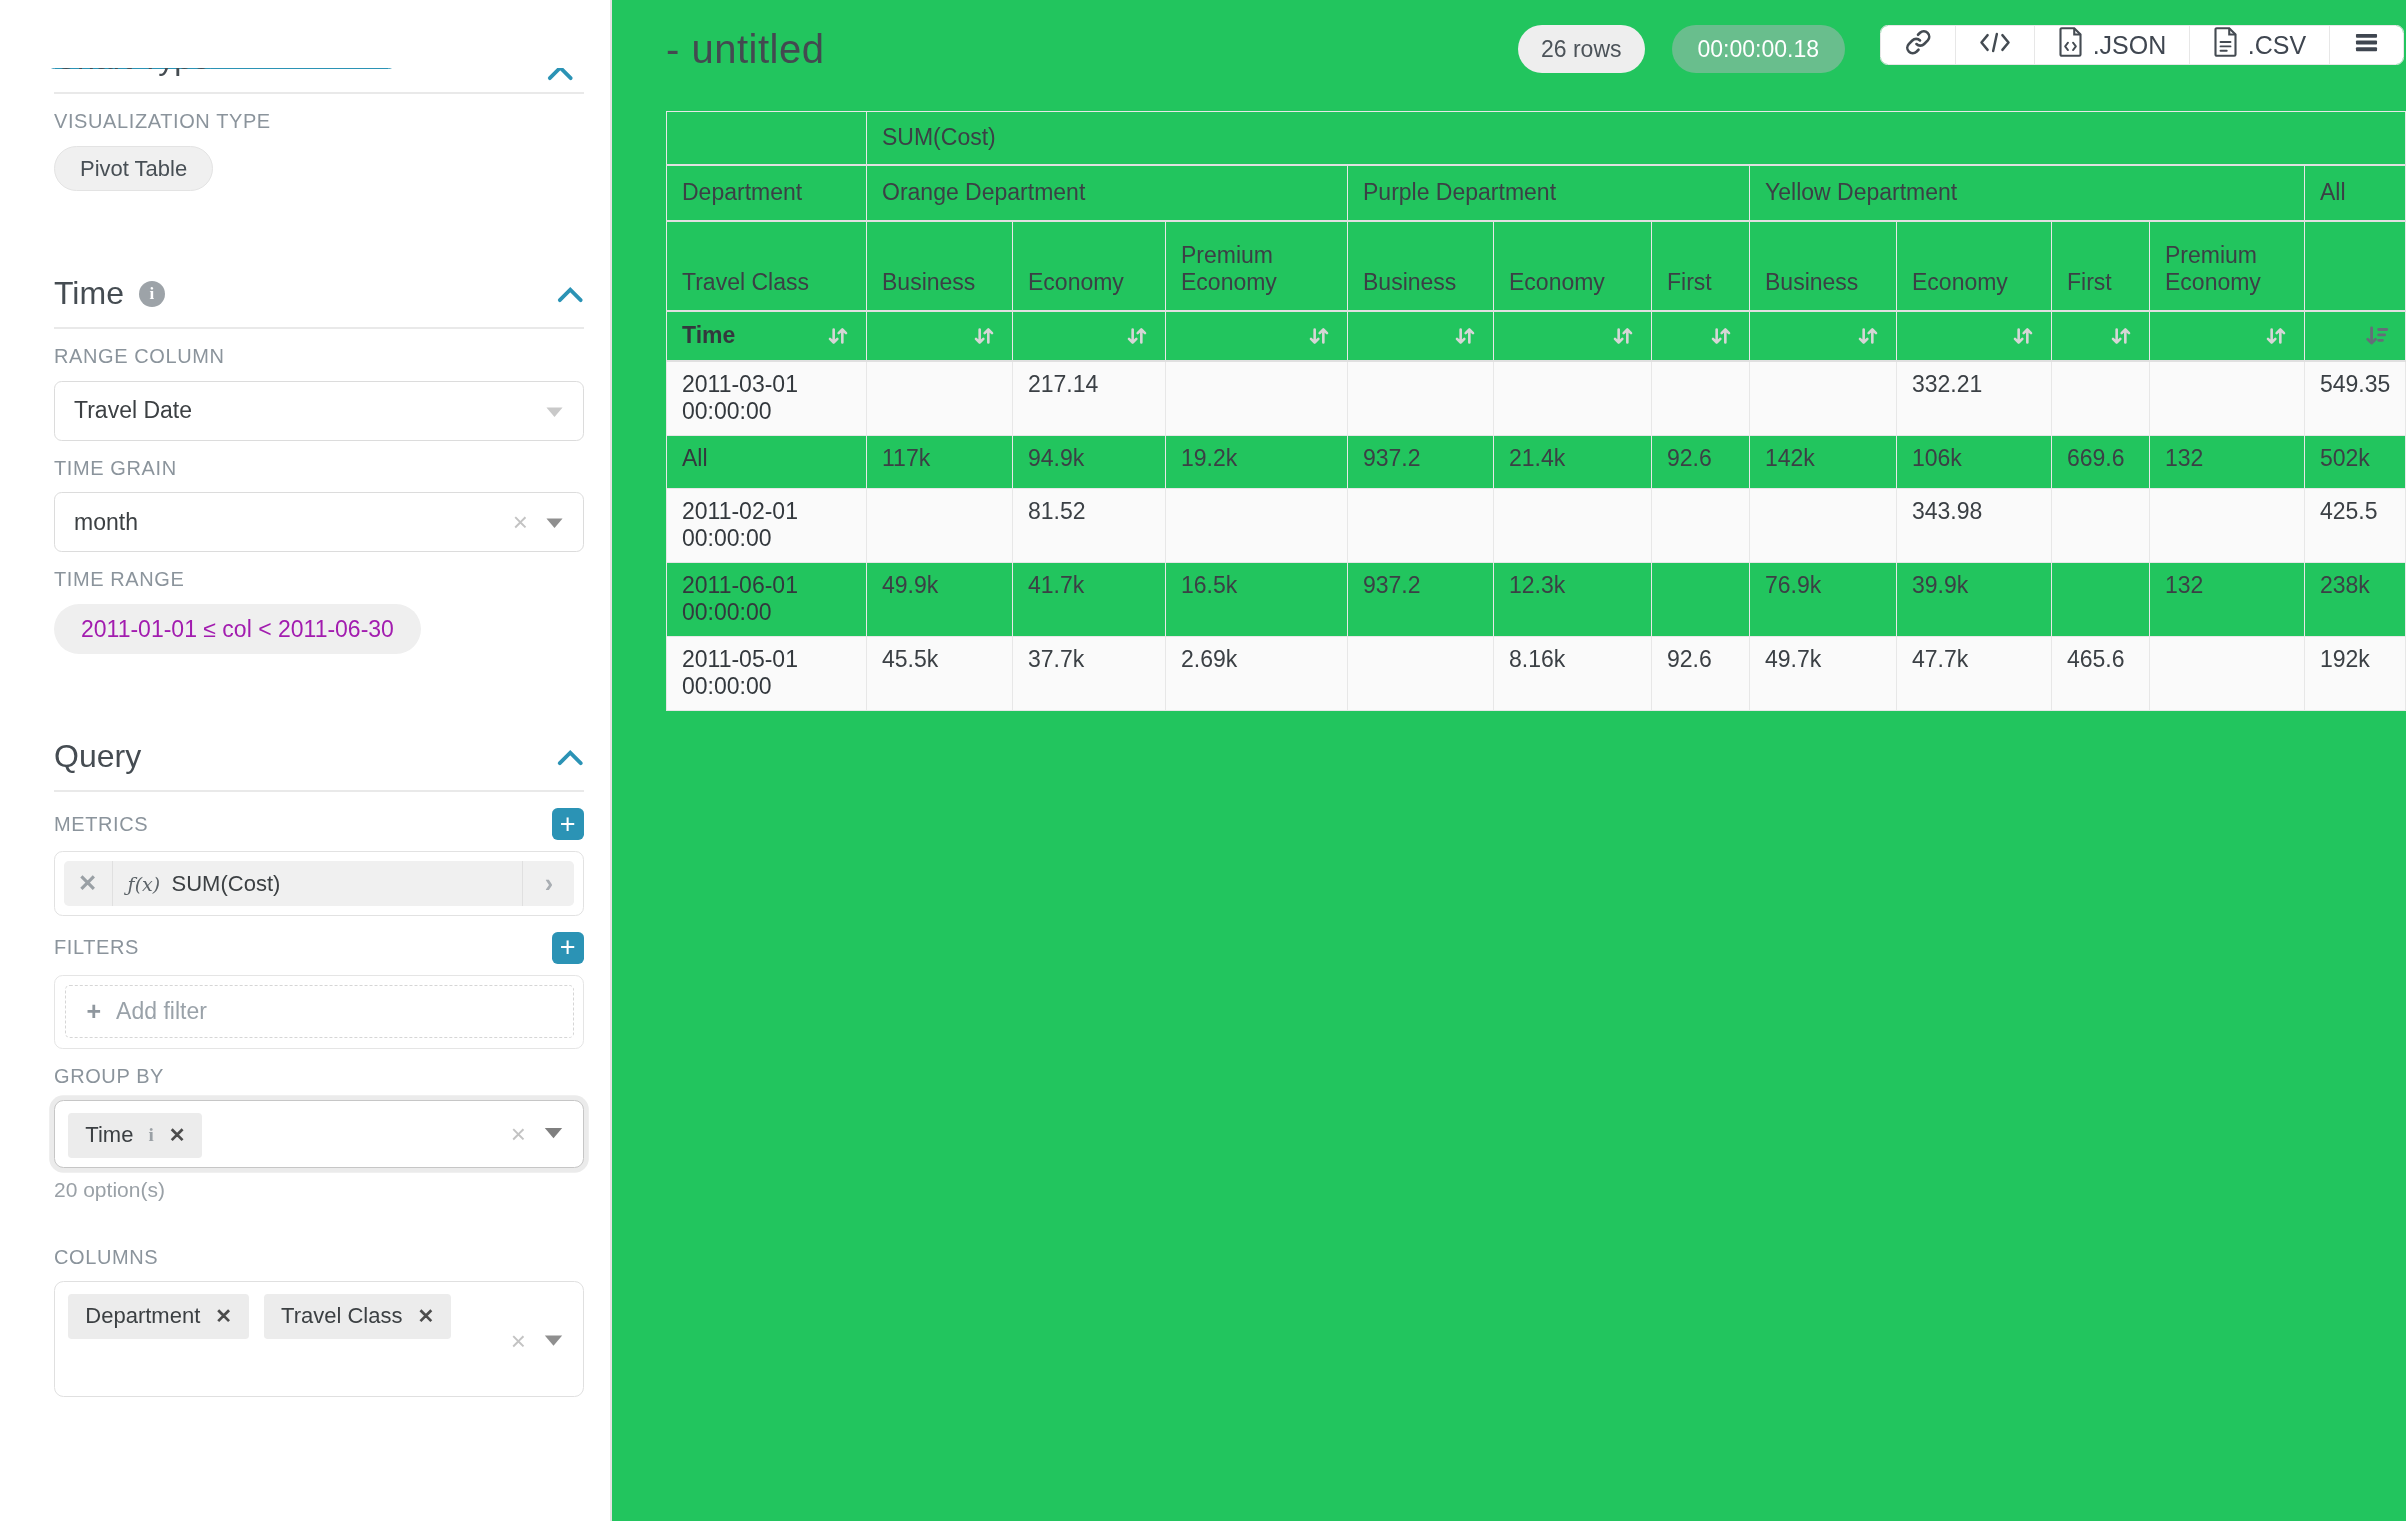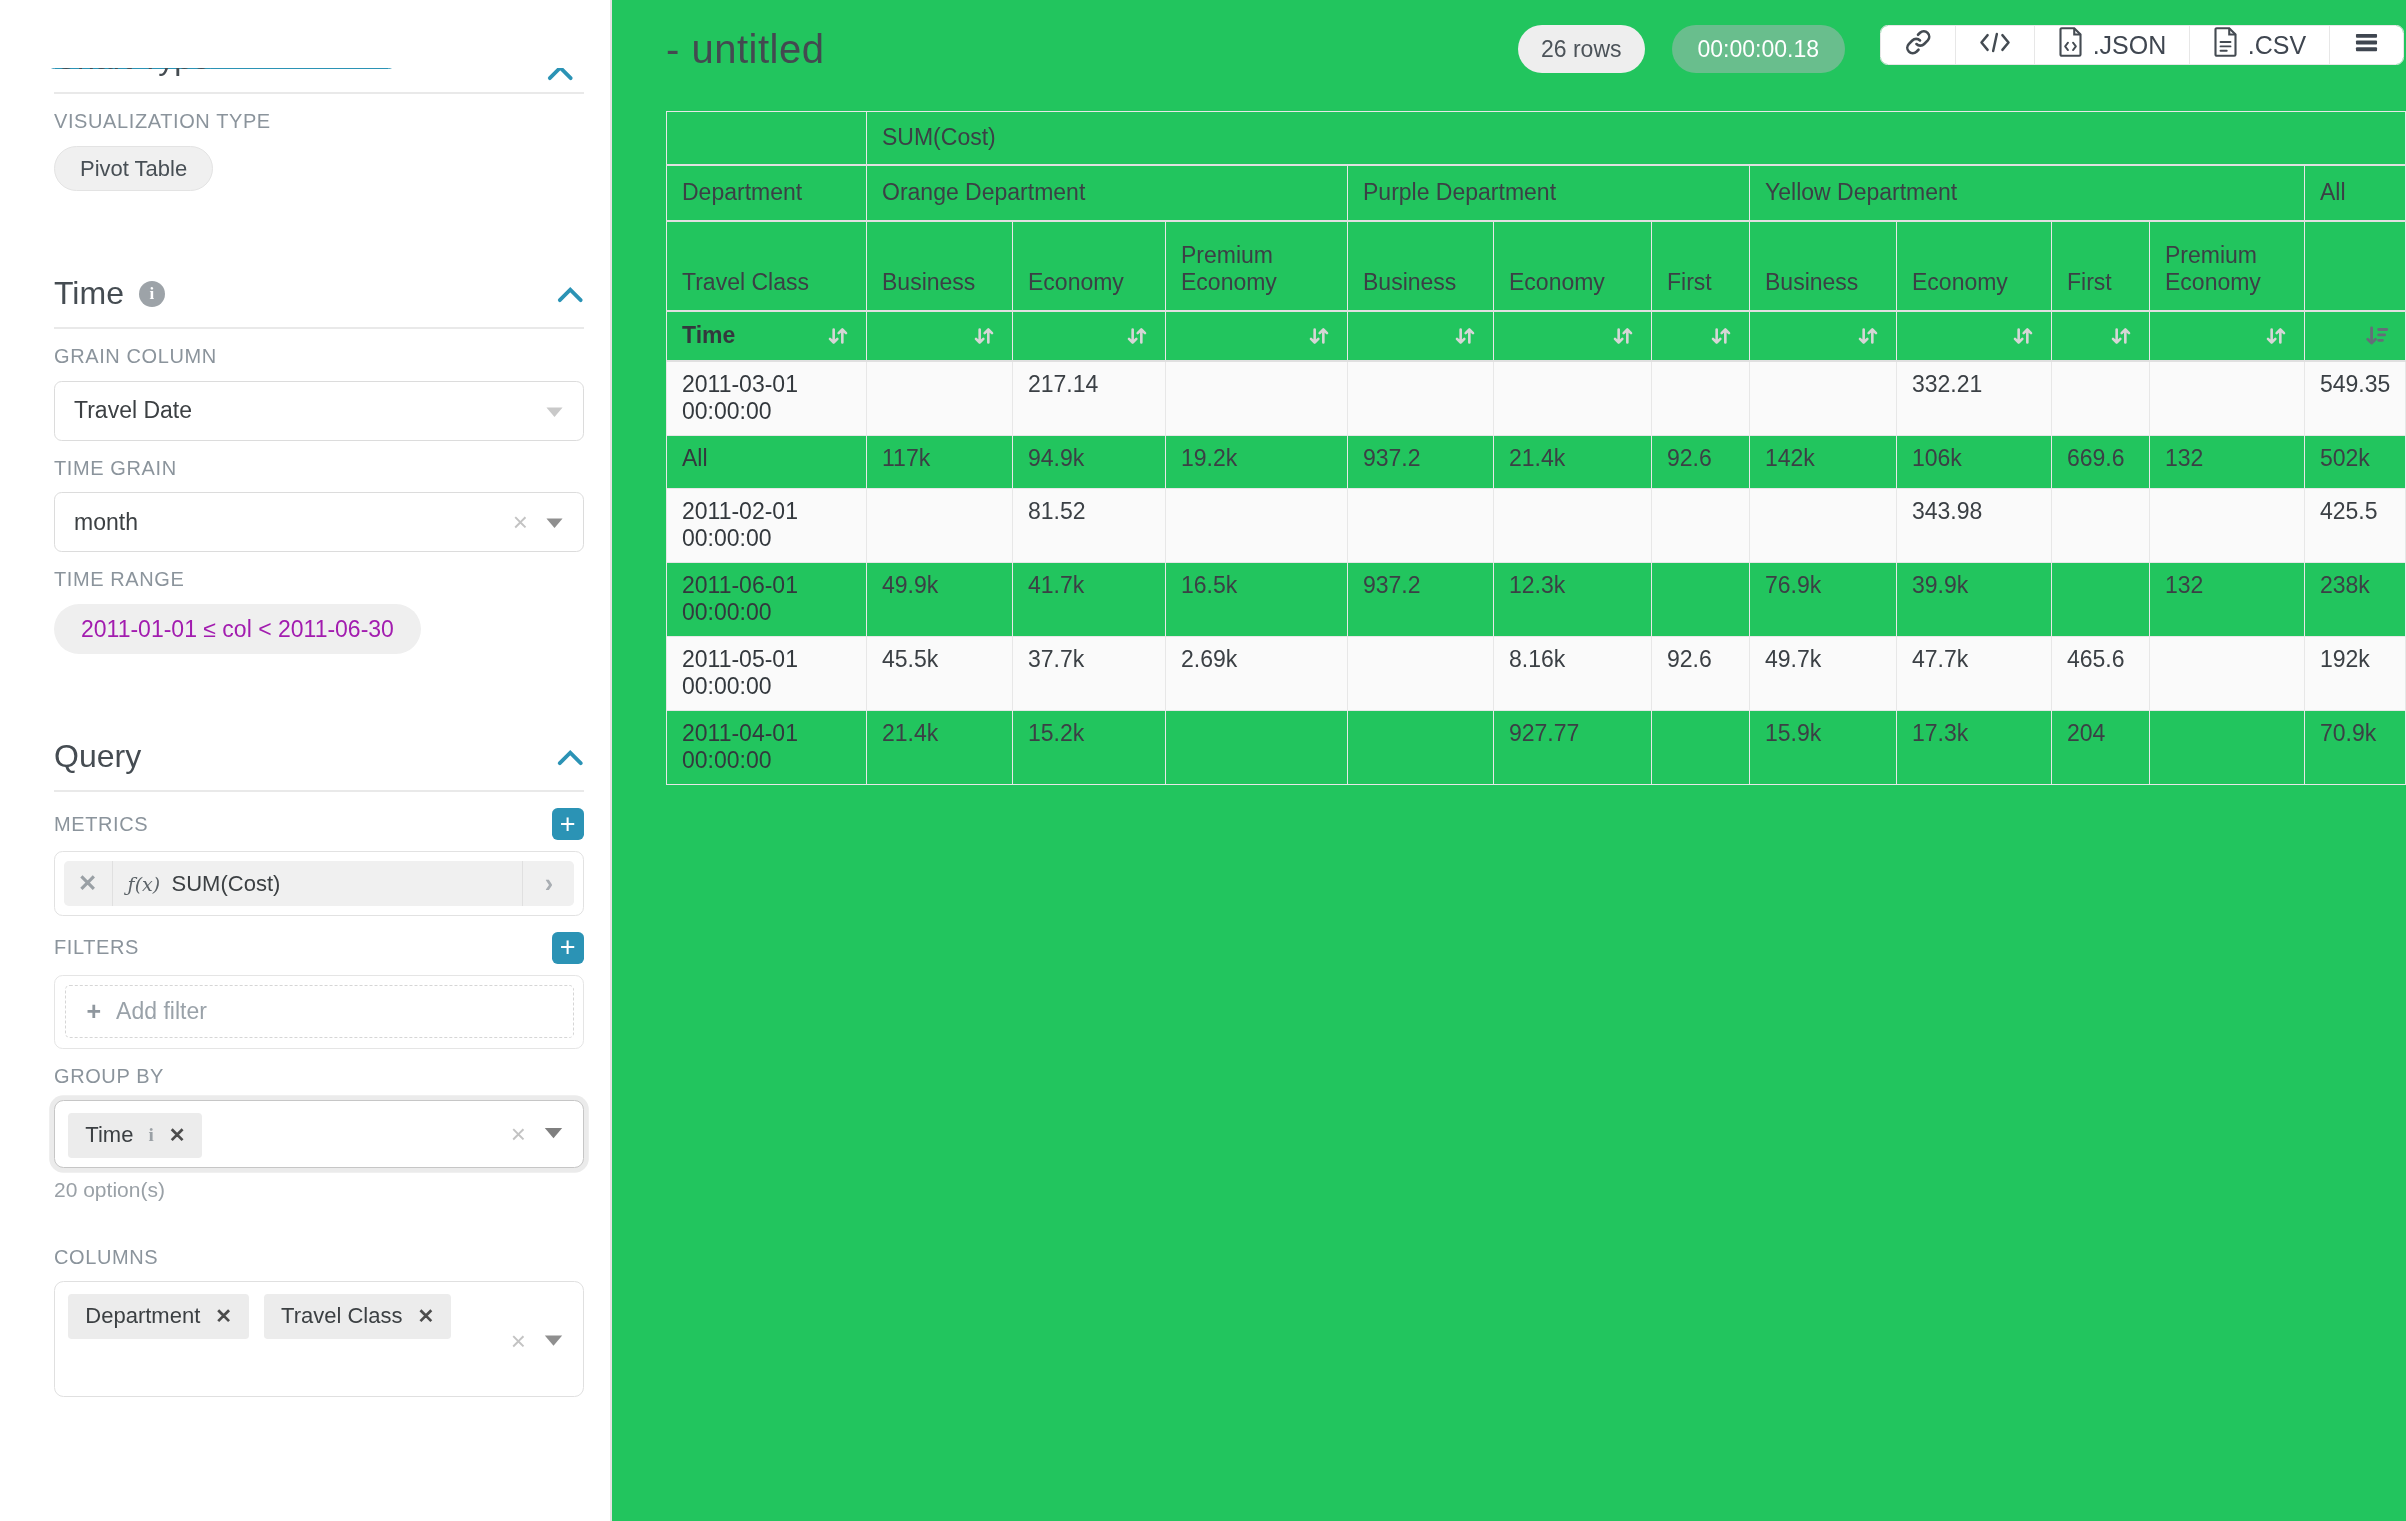--- a/index.html
+++ b/index.html
@@ -154,21 +154,21 @@
         <span class="info-icon">i</span>
         <span class="spacer"></span>
         <span>
           <svg width="28.5" height="19" viewBox="0 0 30 20" fill="none" stroke="#2b93b5" stroke-width="4" stroke-linecap="round">
               <path d="M4 16 L15 5 L26 16"></path>
             </svg>
         </span>
       </div>
       <div class="divider"></div>
 
-      <div class="ctrl-label">GRAIN COLUMN</div>
+      <div class="ctrl-label">RANGE COLUMN</div>
       <div class="select-box">
         <span class="grow">Travel Date</span>
         <span class="caret-down">
           <svg width="19" height="12.4" viewBox="0 0 20 13">
               <path d="M1.5 1.5 H18.5 L10 11.5 Z" fill="#c9c9c9"></path>
             </svg>
         </span>
       </div>
 
       <div class="ctrl-label">TIME GRAIN</div>
@@ -554,32 +554,18 @@
               <td>2.69k</td>
               <td></td>
               <td>8.16k</td>
               <td>92.6</td>
               <td>49.7k</td>
               <td>47.7k</td>
               <td>465.6</td>
               <td></td>
               <td>192k</td>
             </tr>
-            <tr class="">
-              <th>2011-04-01 00:00:00</th>
-              <td>21.4k</td>
-              <td>15.2k</td>
-              <td></td>
-              <td></td>
-              <td>927.77</td>
-              <td></td>
-              <td>15.9k</td>
-              <td>17.3k</td>
-              <td>204</td>
-              <td></td>
-              <td>70.9k</td>
-            </tr>
           </tbody>
         </table>
     </div>
   </div>
 </div>
 
 
 </body></html>

